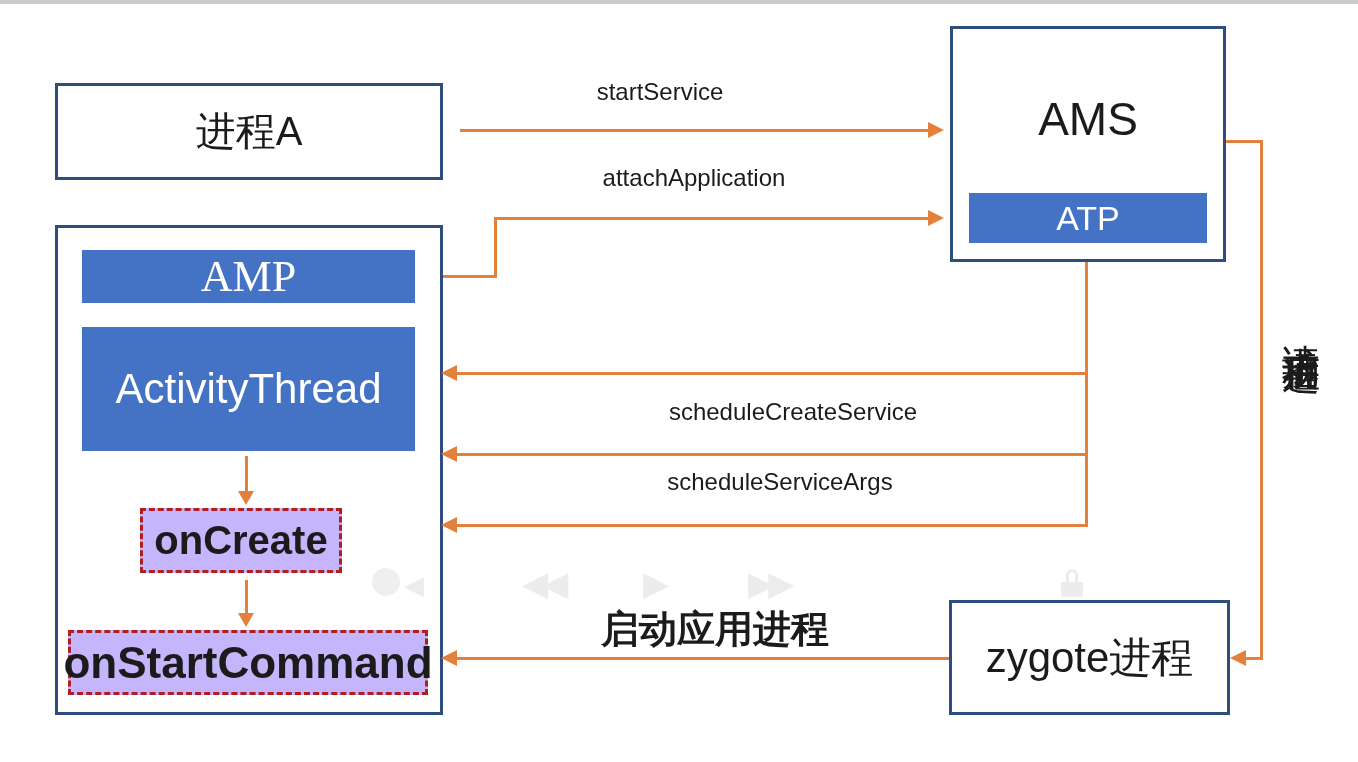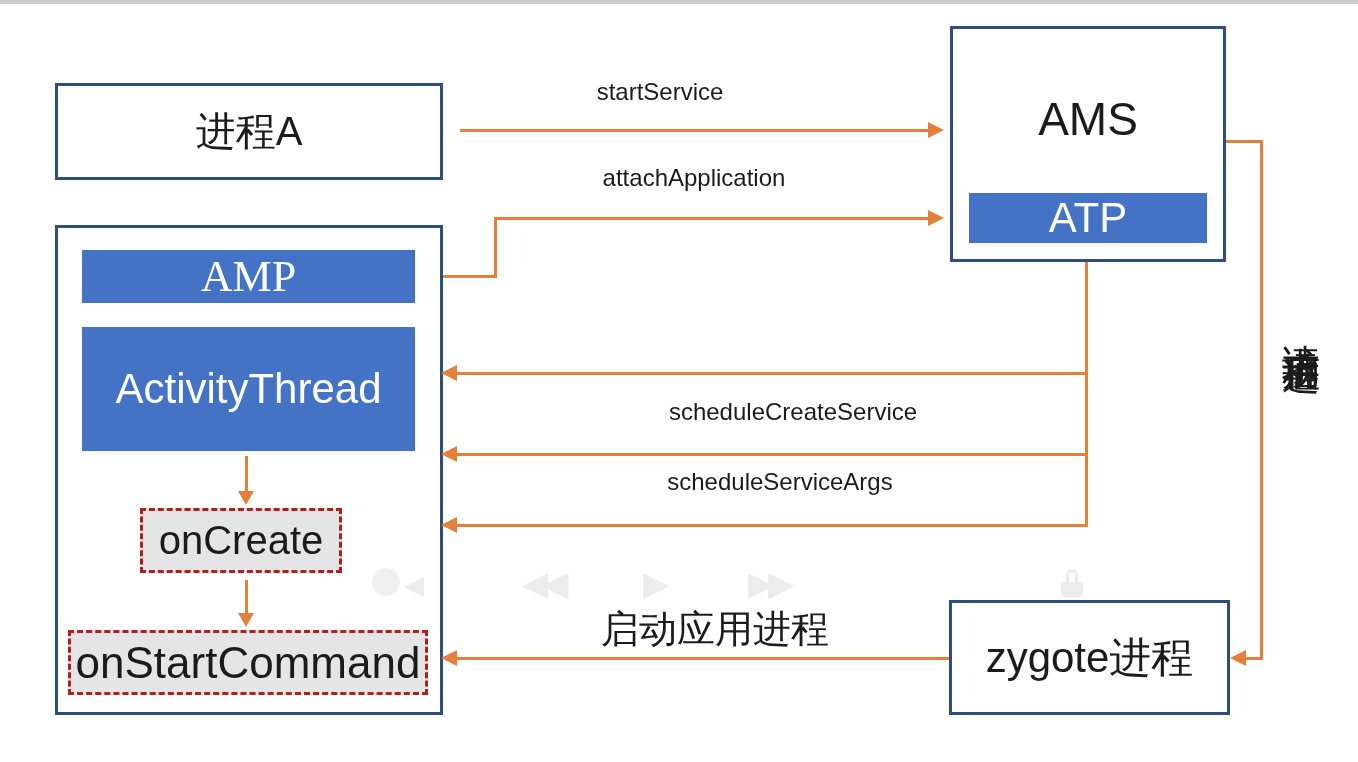--- a/index.html
+++ b/index.html
@@ -5,31 +5,31 @@
   html,body{margin:0;padding:0;background:#ffffff;}
   #canvas{
     position:relative;width:1358px;height:762px;background:#ffffff;overflow:hidden;
     font-family:"Liberation Sans","DejaVu Sans",sans-serif;color:#1b1b1b;
   }
   .abs{position:absolute;}
   
   .navybox{border:3px solid #2e4e7e;background:#ffffff;box-sizing:border-box;
            display:flex;align-items:center;justify-content:center;}
   .bluebar{background:#4472c4;color:#ffffff;display:flex;align-items:center;justify-content:center;}
-  .dashred{border:3px dashed #b01e1e;background:#e5e5e5;box-sizing:border-box;
-           display:flex;align-items:center;justify-content:center;}
+  .dashred{border:3px dashed #b01e1e;background:#c4b5fd;box-sizing:border-box;
+           display:flex;align-items:center;justify-content:center;font-weight:bold;}
   
   .oline{background:#e2803c;}
   .ah{width:0;height:0;}
   .ah-right{border-top:8px solid transparent;border-bottom:8px solid transparent;border-left:16px solid #e2803c;}
   .ah-left{border-top:8px solid transparent;border-bottom:8px solid transparent;border-right:16px solid #e2803c;}
   .ah-down{border-left:8px solid transparent;border-right:8px solid transparent;border-top:14px solid #e2803c;}
   
   .arrlbl{text-align:center;font-size:24px;white-space:nowrap;}
-  .cn{font-size:38px;}
+  .cn{font-size:38px;font-weight:bold;}
   .vtext{writing-mode:vertical-rl;text-orientation:upright;font-size:38px;letter-spacing:3px;line-height:1;}
   
   .ghost{color:#ececec;font-size:34px;line-height:1;white-space:nowrap;}
   .ghost-circle{width:28px;height:28px;border-radius:50%;background:#efefef;}
   .ghost-lock-body{width:22px;height:15px;background:#ececec;border-radius:2px;}
   .ghost-lock-shackle{width:12px;height:14px;border:3px solid #ececec;border-bottom:none;
                       border-radius:8px 8px 0 0;box-sizing:border-box;}
   .topstrip{background:#cbcbcb;}
 </style>
 </head>
@@ -59,21 +59,21 @@
 
   <div class="abs dashred" style="left:68px;top:630px;width:360px;height:65px;">
     <span style="font-size:44px;">onStartCommand</span>
   </div>
 
   <div class="abs navybox" style="left:950px;top:26px;width:276px;height:236px;flex-direction:column;align-items:stretch;justify-content:flex-start;padding:16px;">
     <div style="flex:1;display:flex;align-items:center;justify-content:center;">
       <span style="font-size:46px;">AMS</span>
     </div>
     <div class="bluebar" style="height:50px;">
-      <span style="font-size:42px;">ATP</span>
+      <span style="font-size:34px;">ATP</span>
     </div>
   </div>
 
   <div class="abs navybox" style="left:949px;top:600px;width:281px;height:115px;">
     <span style="font-size:42px;">zygote进程</span>
   </div>
 
   <div class="abs oline" style="left:460px;top:129px;width:470px;height:3px;"></div>
   <div class="abs ah ah-right" style="left:928px;top:122px;"></div>
   <div class="abs arrlbl" style="left:430px;top:78px;width:460px;">startService</div>

